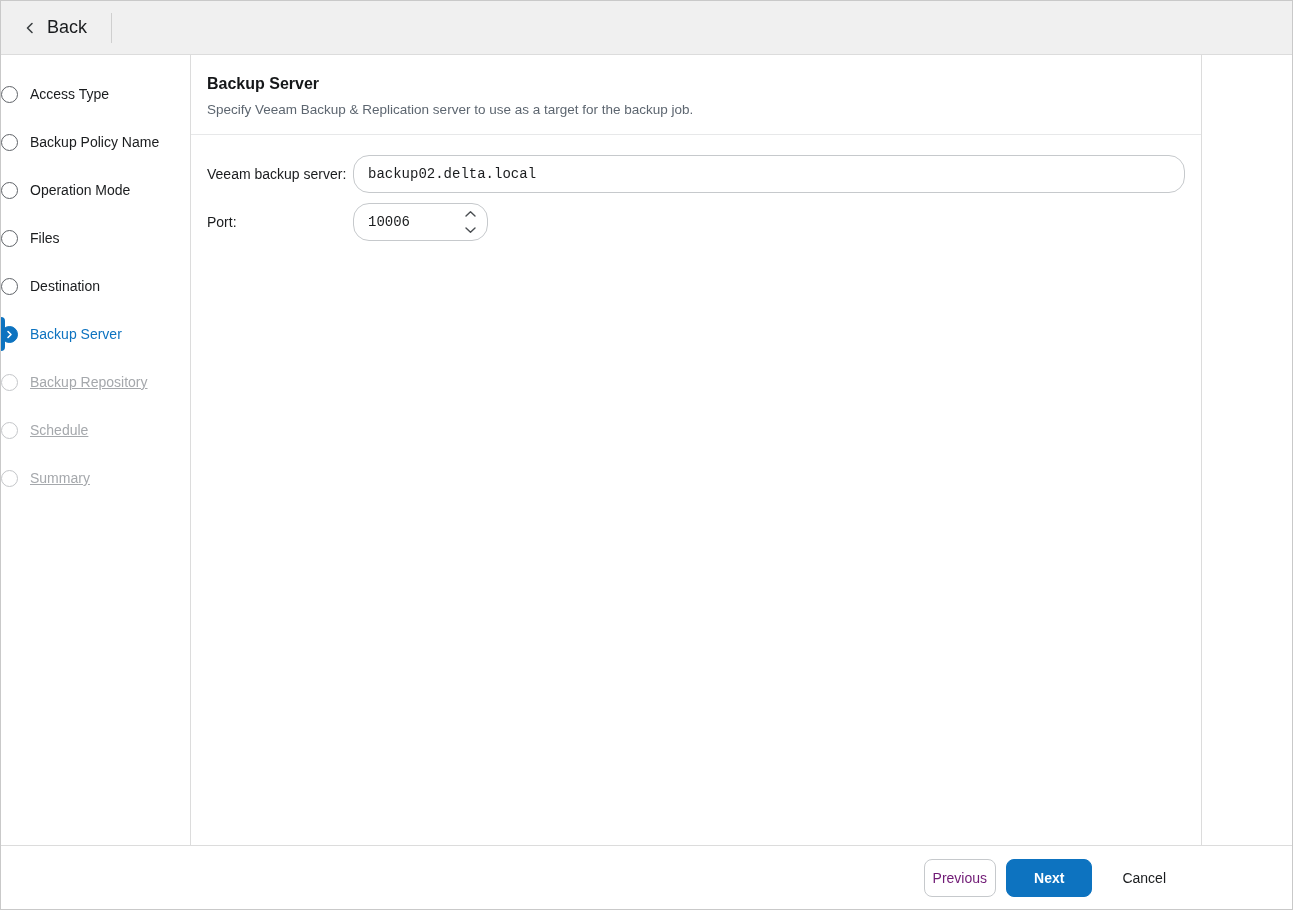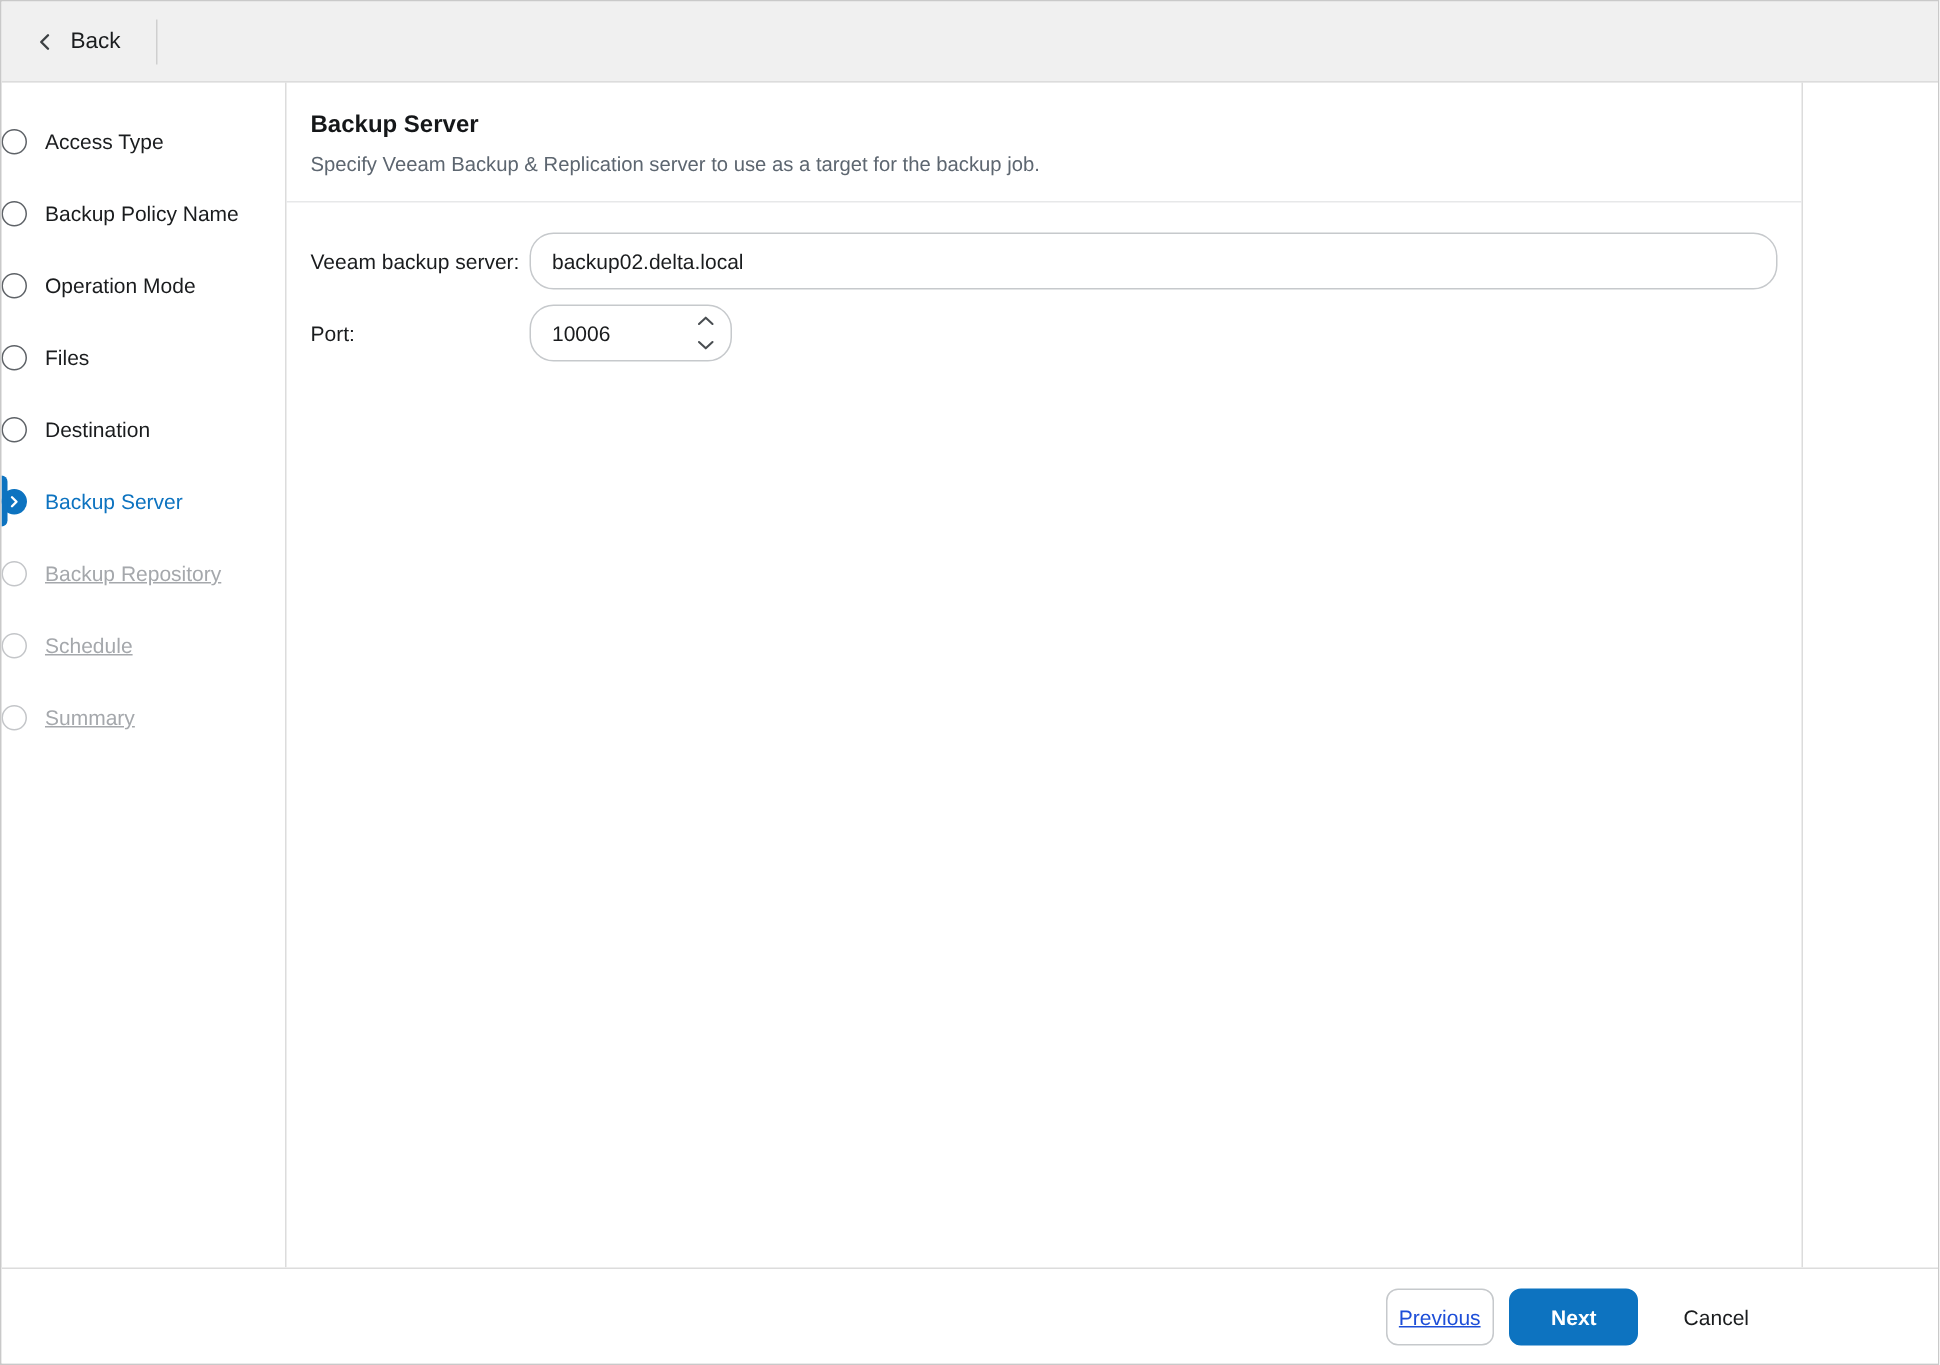--- a/index.html
+++ b/index.html
@@ -24,21 +24,21 @@
   .header {
     flex:0 0 54px; height:54px;
     background:var(--header-bg);
     border-bottom:1px solid var(--border);
     display:flex; align-items:center;
     padding-left:23px;
   }
   .back-btn {
     display:flex; align-items:center; gap:11px;
     background:none; border:none; cursor:pointer;
-    font-family:inherit; font-size:15px; color:#1a1c1e;
+    font-family:inherit; font-size:18px; color:#1a1c1e;
   }
   .back-btn svg { display:block; }
   .header-divider {
     width:1px; height:30px; background:#cfcfcf;
     margin-left:24px; margin-right:17px;
   }
   .page-title { font-size:17px; font-weight:bold; color:#111; letter-spacing:.1px; }
 
   
   .body { flex:1 1 auto; display:flex; min-height:0; }
@@ -81,21 +81,21 @@
   .content-head { padding:20px 16px 17px 16px; border-bottom:1px solid #e7e8e9; }
   .section-title { font-size:16px; font-weight:bold; color:#151719; margin-bottom:9px; }
   .section-desc { font-size:13.5px; color:var(--muted); }
 
   .form { padding:20px 16px; }
   .form-row { display:flex; align-items:center; margin-bottom:10px; }
   .form-label { width:146px; flex-shrink:0; font-size:14px; color:#1a1c1e; }
   .text-input {
     height:38px; border:1px solid var(--input-border); border-radius:16px;
     padding:0 14px; font-size:14px; color:#1a1c1e;
-    font-family:Liberation Sans, sans-serif; background:#fff; outline:none;
+    font-family:Liberation Mono, monospace; background:#fff; outline:none;
   }
   .server-input { flex:1; }
   .port-wrap { position:relative; width:135px; }
   .port-input { width:100%; padding-right:42px; }
   .spinner {
     position:absolute; right:8px; top:4px; bottom:4px; width:20px;
     display:flex; flex-direction:column; justify-content:space-between;
   }
   .spin-btn {
     background:none; border:none; cursor:pointer; height:14px;
@@ -110,21 +110,21 @@
     border-top:1px solid var(--border);
     display:flex; align-items:center; justify-content:flex-end;
     padding-right:106px; background:#fff;
   }
   .btn {
     height:38px; border-radius:8px; font-family:inherit; font-size:14px;
     cursor:pointer; display:inline-flex; align-items:center; justify-content:center;
   }
   .btn-secondary {
     background:#fff; border:1px solid var(--input-border);
-    color:#1d4ed8; padding:0 8px;text-decoration:underline;
+    color:#701a75; padding:0 8px;
   }
   .btn-primary {
     background:var(--accent); border:1px solid var(--accent);
     color:#fff; font-weight:bold; padding:0 27px; margin-left:10px;
   }
   .btn-ghost {
     background:transparent; border:none; color:#1a1c1e;
     padding:0 20px; margin-left:10px;
   }
 </style>

